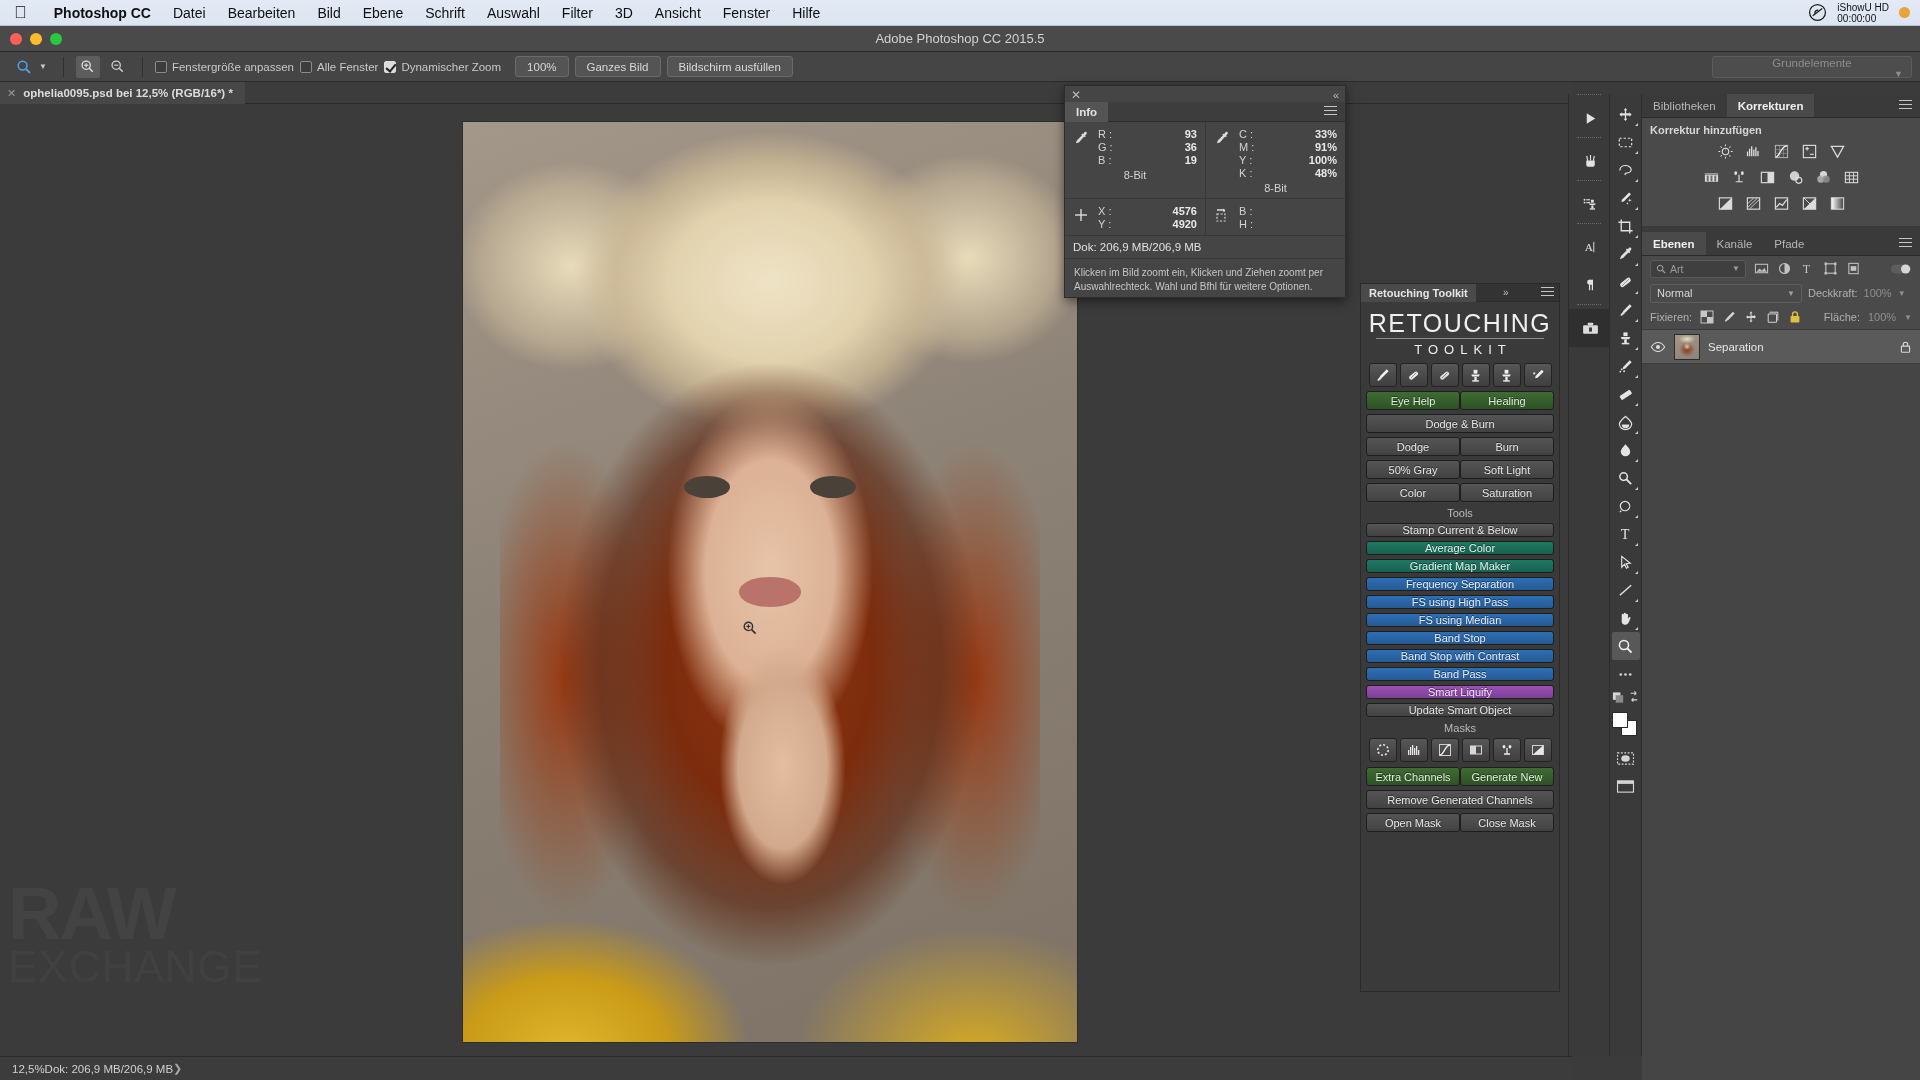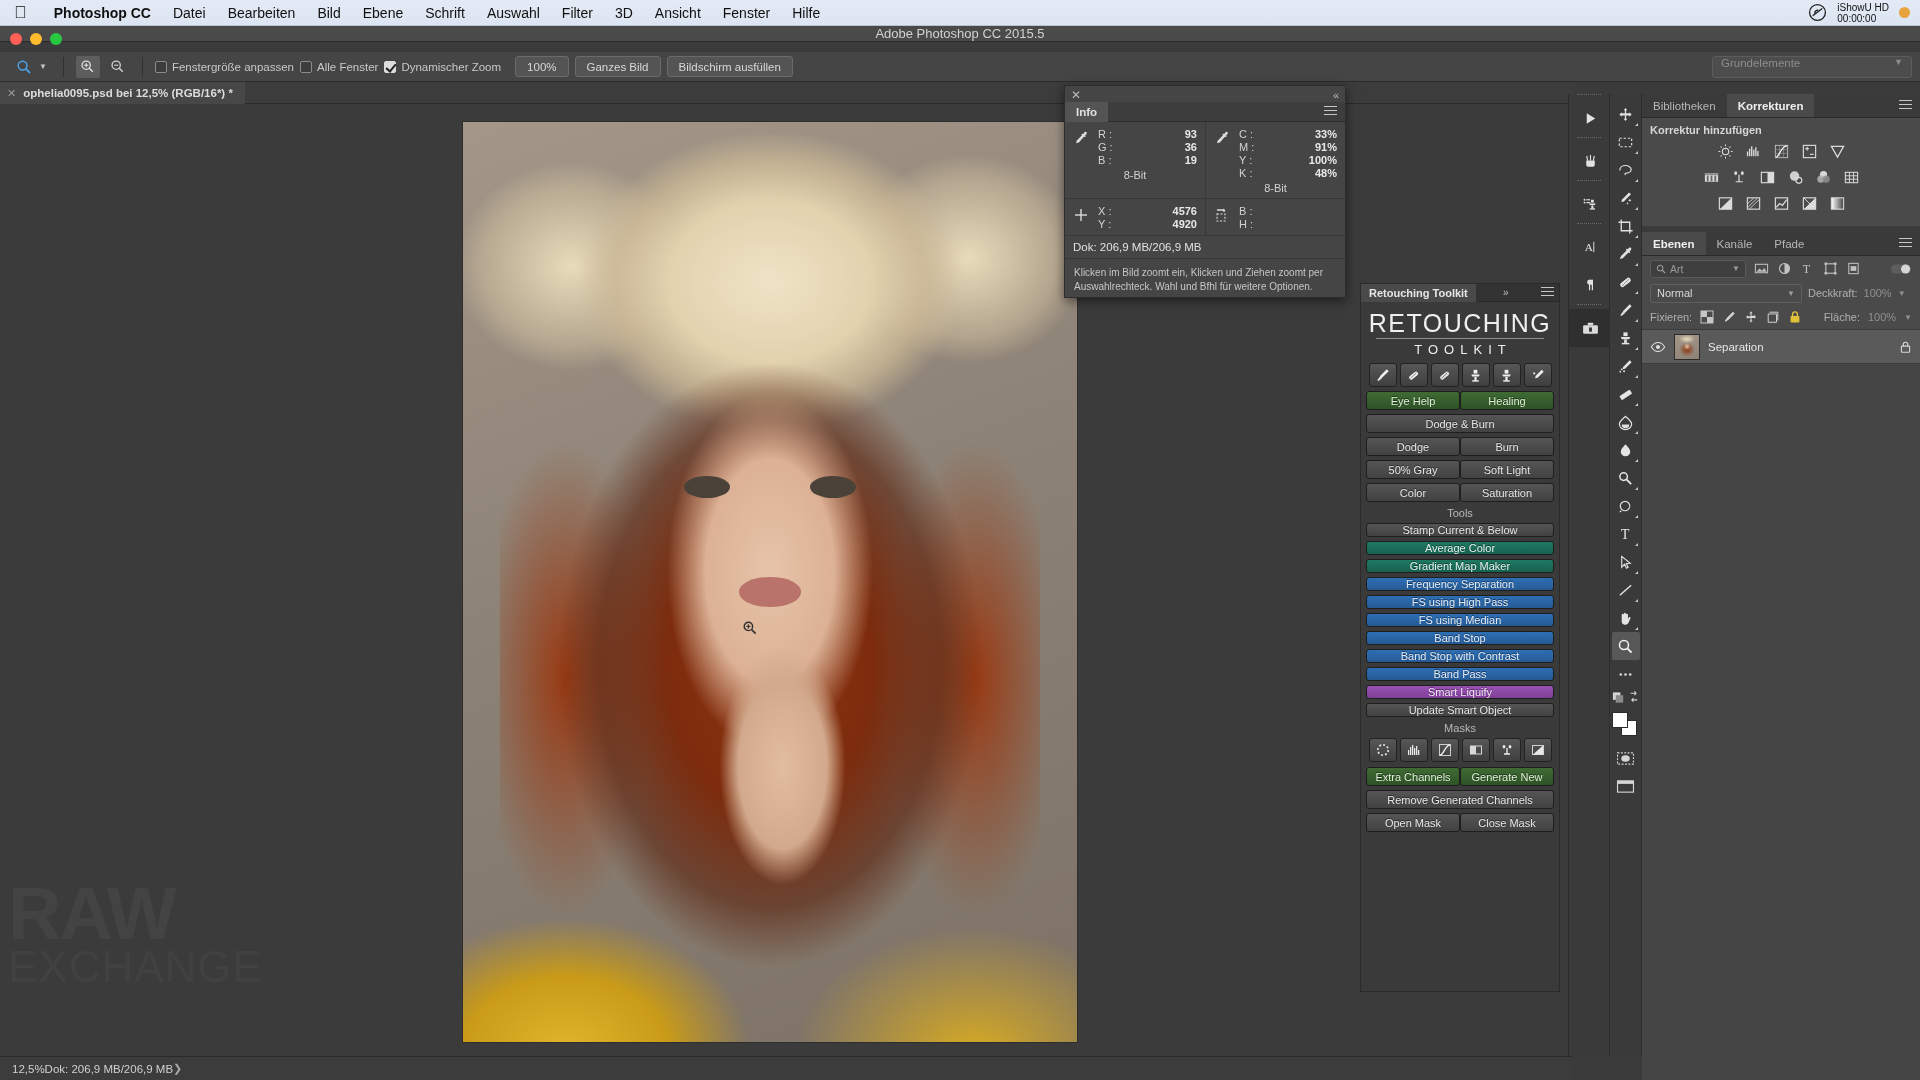--- a/index.html
+++ b/index.html
@@ -23,21 +23,21 @@
   .macbar .apple { margin:0 16px 0 14px; font-size:17px; line-height:1; }
   .macbar .mi { padding:0 11px; white-space:nowrap; }
   .macbar .mi.bold { font-weight:bold; }
   .macbar-right { margin-left:auto; display:flex; align-items:center; gap:10px; padding-right:10px; }
   .ishowu { font-size:10px; line-height:11px; text-align:left; }
   .cc-badge { width:19px; height:19px; }
   .mac-dot { width:11px; height:11px; border-radius:50%; background:#e8a33d; }
 
   
   .ps-title {
-    position:absolute; top:26px; left:0; width:1920px; height:16px;
+    position:absolute; top:26px; left:0; width:1920px; height:26px;
     background:#4a4a4a; border-bottom:1px solid #2b2b2b;
     display:flex; align-items:center; justify-content:center;
     color:#d2d2d2; font-size:13px;
   }
   .traffic { position:absolute; left:10px; top:26px; height:26px; display:flex; align-items:center; gap:8px; }
   .tl { width:12px; height:12px; border-radius:50%; }
   .tl.r{background:#ff5f57;} .tl.y{background:#febc2e;} .tl.g{background:#28c840;}
 
   
   .options {
@@ -59,21 +59,21 @@
     content:""; position:absolute; left:3px; top:0px; width:4px; height:8px;
     border:solid #222; border-width:0 2px 2px 0; transform:rotate(40deg);
   }
   .obtn {
     height:21px; padding:0 11px; background:#545454; border:1px solid #6a6a6a;
     border-radius:3px; color:#d8d8d8; font-size:11.5px; display:flex; align-items:center;
   }
   .workspace-sel {
     margin-left:auto; margin-right:8px; width:200px; height:22px;
     background:#4d4d4d; border:1px solid #5c5c5c; border-radius:3px;
-    display:flex; padding:0 8px; color:#8d8d8d; font-size:11.5px;
+    display:flex; align-items:center; padding:0 8px; color:#8d8d8d; font-size:11.5px;flex-direction:column;
   }
   .workspace-sel .cv { margin-left:auto; color:#8d8d8d; font-size:9px; }
 
   
   .doctab-bar {
     position:absolute; top:82px; left:0; width:1572px; height:22px;
     background:#3c3c3c; border-bottom:1px solid #292929;
   }
   .doctab {
     position:absolute; left:0; top:0; height:22px; display:flex; align-items:center;

